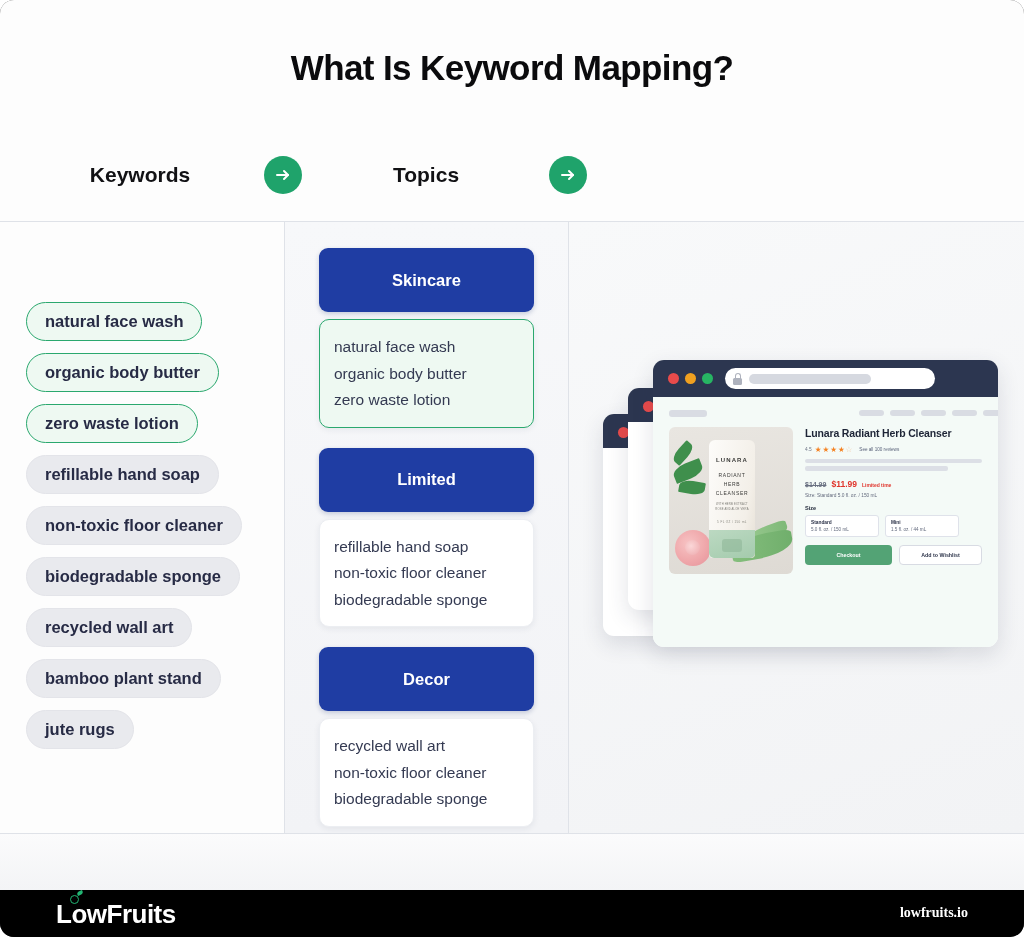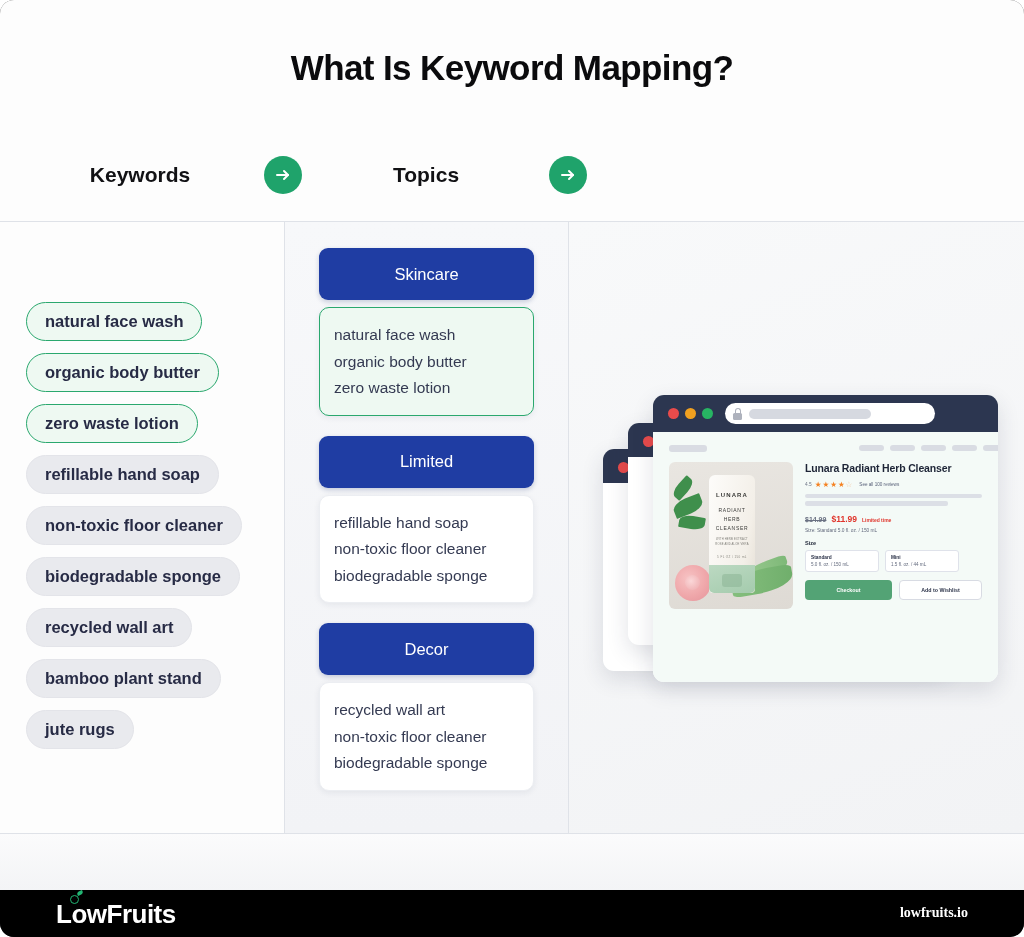--- a/index.html
+++ b/index.html
@@ -96,24 +96,24 @@
   .pill.plain {
     background: #e9eaee;
     border: 1.6px solid #e3e4e9;
   }
   .pill-row { display: block; }
 
   
   .topic-wrap { position: absolute; left: 34px; top: 26px; width: 215px; }
   .topic-group { margin-bottom: 20px; }
   .topic-header {
-    height: 52px; border-radius: 9px;
+    height: 64px; border-radius: 9px;
     background: #1f3da3;
     color: #ffffff;
-    font-size: 16.5px; font-weight: normal;
+    font-size: 16.5px; font-weight: bold;
     display: flex; align-items: center; justify-content: center;
     box-shadow: 0 2px 5px rgba(25,45,110,0.22);
   }
   .topic-body {
     margin-top: 7px;
     border-radius: 10px;
     padding: 14px 14px 13px 14px;
     background: #ffffff;
     border: 1.4px solid #eceef2;
     box-shadow: 0 2px 6px rgba(30,40,70,0.07);
@@ -129,21 +129,20 @@
   }
 
   
   .mock { position: absolute; left: 0; top: 0; width: 455px; height: 611px; }
   .win {
     position: absolute;
     background: #ffffff;
     border-radius: 11px;
     box-shadow: 0 8px 22px rgba(40,50,80,0.14);
     overflow: hidden;
-    margin-top: 35px;
   }
   .win-bar {
     background: #2c3650;
     width: 100%;
   }
   .win-back-2 { left: 34px; top: 192px; width: 345px; height: 222px; }
   .win-back-2 .win-bar { height: 34px; }
   .win-back-1 { left: 59px; top: 166px; width: 345px; height: 222px; }
   .win-back-1 .win-bar { height: 34px; }
   .win-front { left: 84px; top: 138px; width: 345px; height: 287px; }

